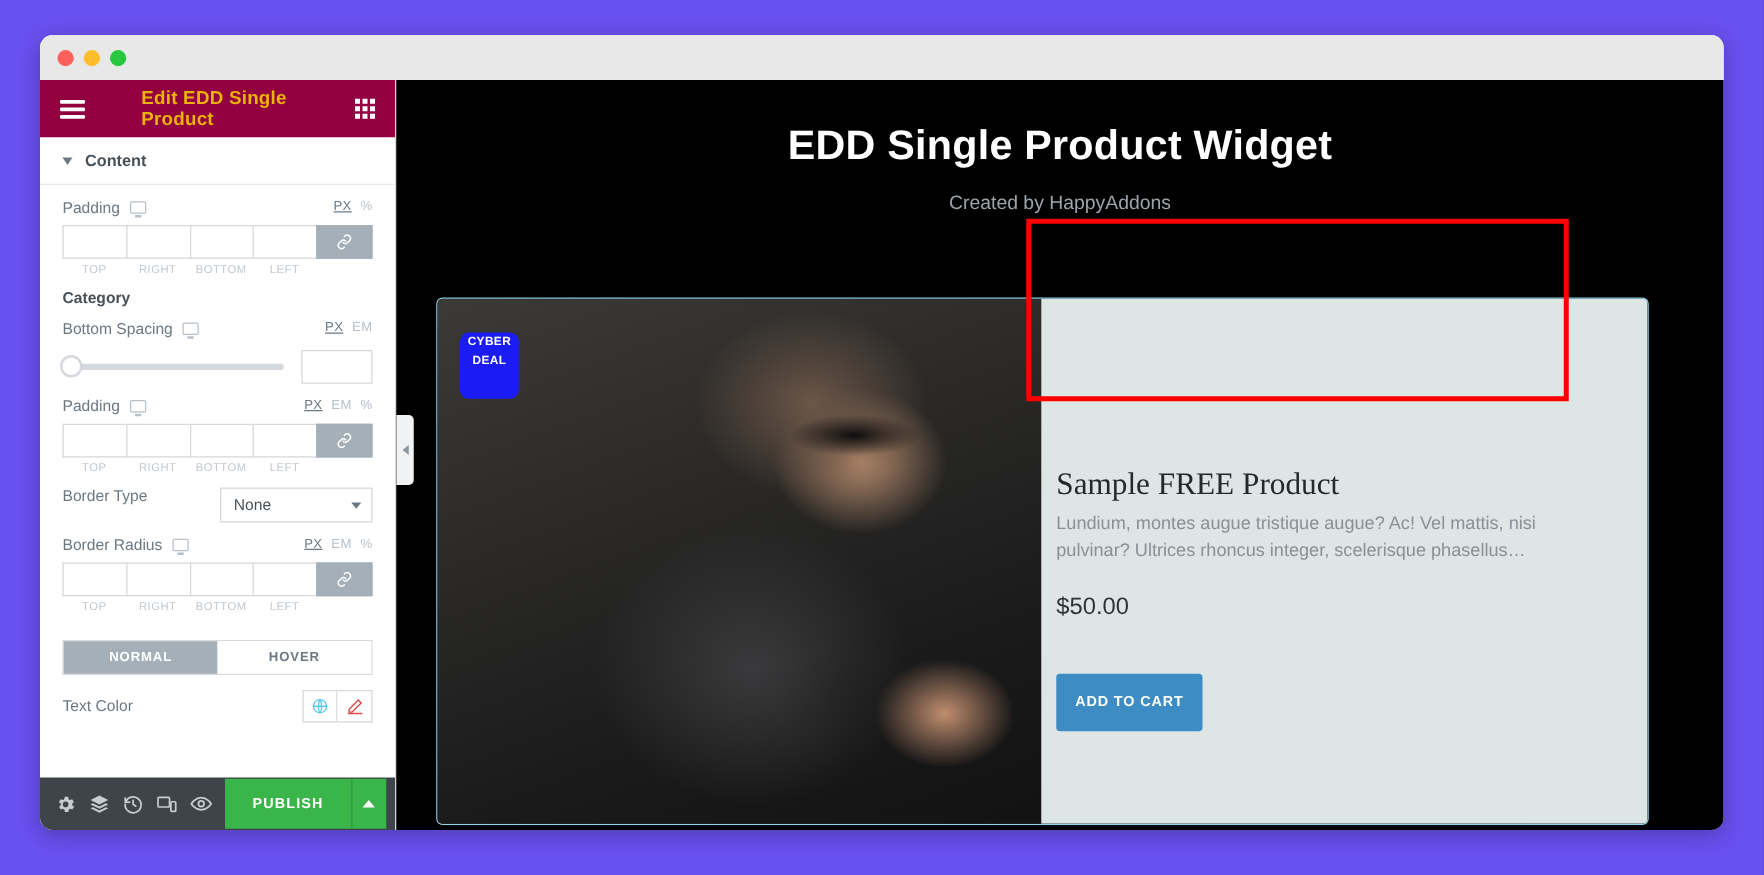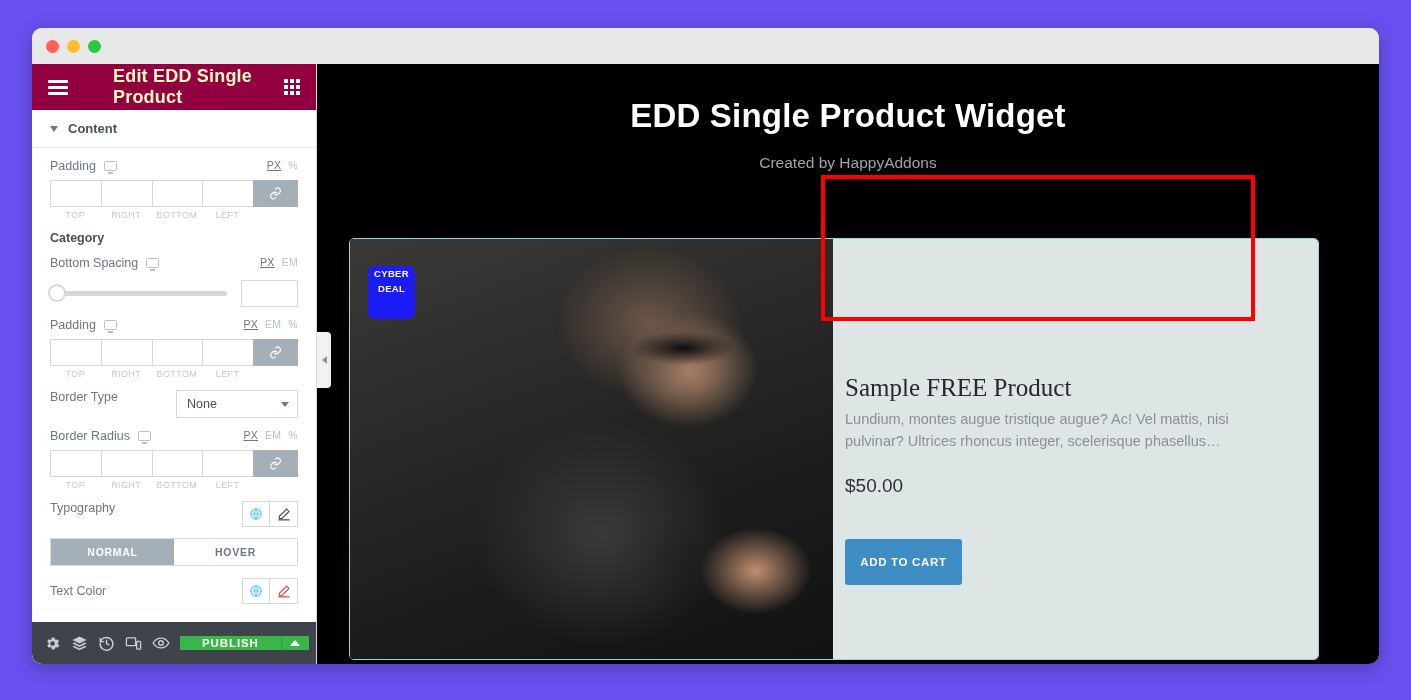--- a/index.html
+++ b/index.html
@@ -36,21 +36,21 @@
     width: 285px; height: 600px; background: #ffffff;
     display: flex; flex-direction: column; position: relative;
     border-right: 1px solid #d5d8dc;
   }
   #panel-header {
     height: 46px; background: #93003f;
     display: flex; align-items: center; justify-content: space-between;
     padding: 0 16px; flex: none;
   }
   #panel-header .ptitle {
-    color: #fef9c3; font-size: 18px; font-weight: bold; letter-spacing: .2px; margin-left: 45px;
+    color: #eab308; font-size: 15px; font-weight: bold; letter-spacing: .2px; margin-left: 45px;
   }
   .hamburger { display: flex; flex-direction: column; gap: 3px; cursor: pointer; }
   .hamburger i { display: block; width: 20px; height: 3px; background: #fff; border-radius: 1px; }
   .grid-icon { display: grid; grid-template-columns: repeat(3, 4px); gap: 2px; cursor: pointer; }
   .grid-icon i { width: 4px; height: 4px; background: #fff; display: block; }
 
   #panel-scroll {
     flex: 1; overflow: hidden; background: #fff;
     padding-bottom: 6px;
   }
@@ -128,21 +128,21 @@
   .cut-row { padding: 12px 18px 0 18px; display: flex; align-items: center; justify-content: space-between; }
 
   #panel-footer {
     height: 42px; background: #3f444b; display: flex; align-items: center;
     padding: 0 8px 0 12px; gap: 10px; flex: none;
   }
   .foot-ico {
     width: 30px; height: 30px; display: flex; align-items: center; justify-content: center;
     color: #c9cdd1; cursor: pointer;
   }
-  #publish-wrap { margin-left: auto; display: flex; height: 14px; }
+  #publish-wrap { margin-left: auto; display: flex; height: 40px; }
   #publish-btn {
     background: #39b54a; color: #fff; font-size: 11.5px; font-weight: bold;
     letter-spacing: .9px; padding: 0 22px; display: flex; align-items: center;
     border: none; cursor: pointer; font-family: inherit;
   }
   #publish-arrow {
     background: #39b54a; width: 28px; display: flex; align-items: center; justify-content: center;
     border-left: 1px solid #2f9c3e; cursor: pointer;
   }
   .up-tri { width: 0; height: 0; border-left: 5px solid transparent;
@@ -389,37 +389,20 @@
           <div class="dim-labels">
             <span>TOP</span>
             <span>RIGHT</span>
             <span>BOTTOM</span>
             <span>LEFT</span>
             <span class="spacer"></span>
           </div>
         </div>
 
         <div class="ctl">
-          <div class="ctl-row">
-            <span class="ctl-label">Typography</span>
-            <span class="icon-pair">
-              <span class="icon-btn">
-                <svg width="14" height="14" viewBox="0 0 24 24" fill="none" stroke="#5bc8f0" stroke-width="1.8">
-                  <circle cx="12" cy="12" r="9"></circle>
-                    <path d="M3 12h18M12 3c3 3.5 3 14 0 18M12 3C9 6.5 9 17 12 21"></path>
-                </svg>
-              </span>
-              <span class="icon-btn">
-                <svg width="14" height="14" viewBox="0 0 24 24" fill="none" stroke="#495157" stroke-width="1.9" stroke-linecap="round">
-                  <path d="M16.5 3.5l4 4L8 20H4v-4z"></path>
-                    <path d="M3 22h18" stroke-width="2.2"></path>
-                </svg>
-              </span>
-            </span>
-          </div>
           <div class="tabs">
             <div class="tab active">NORMAL</div>
             <div class="tab">HOVER</div>
           </div>
         </div>
 
         <div class="cut-row">
           <span class="ctl-label">Text Color</span>
           <span class="icon-pair">
             <span class="icon-btn">

